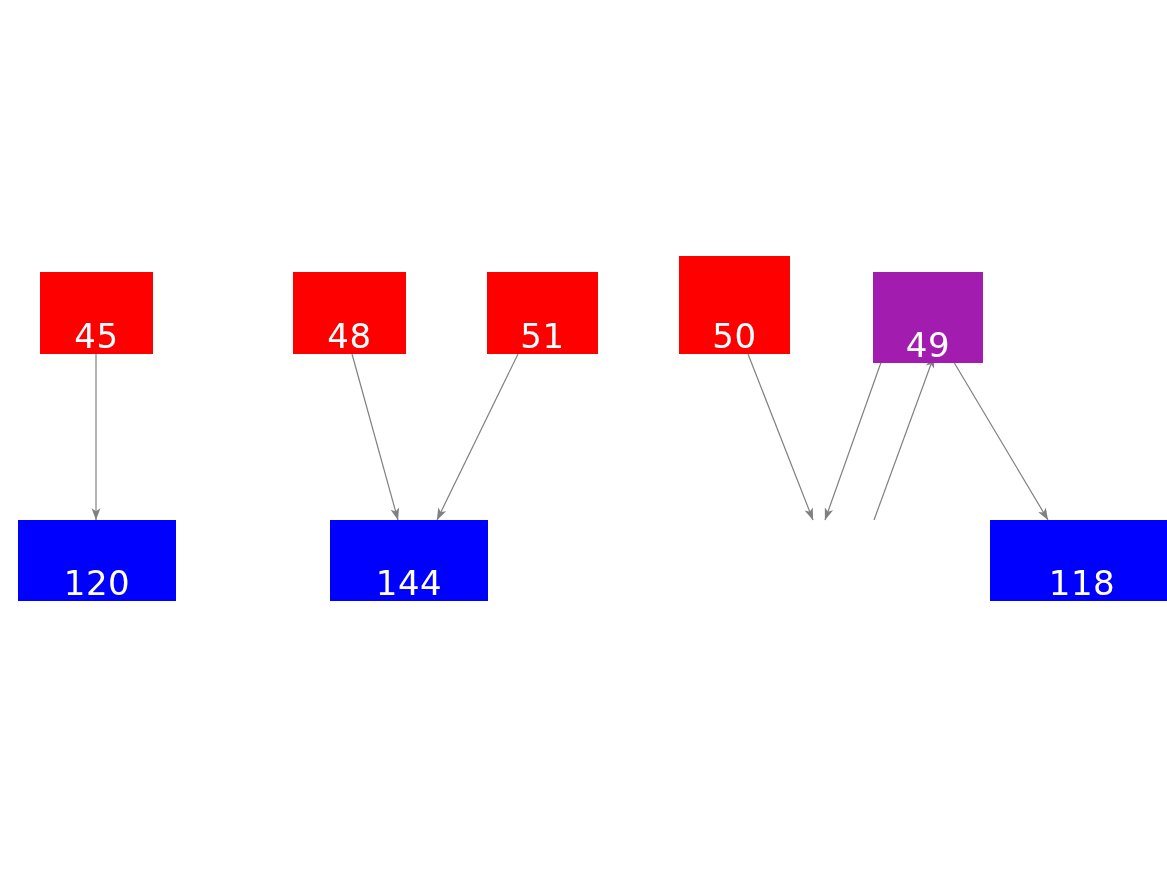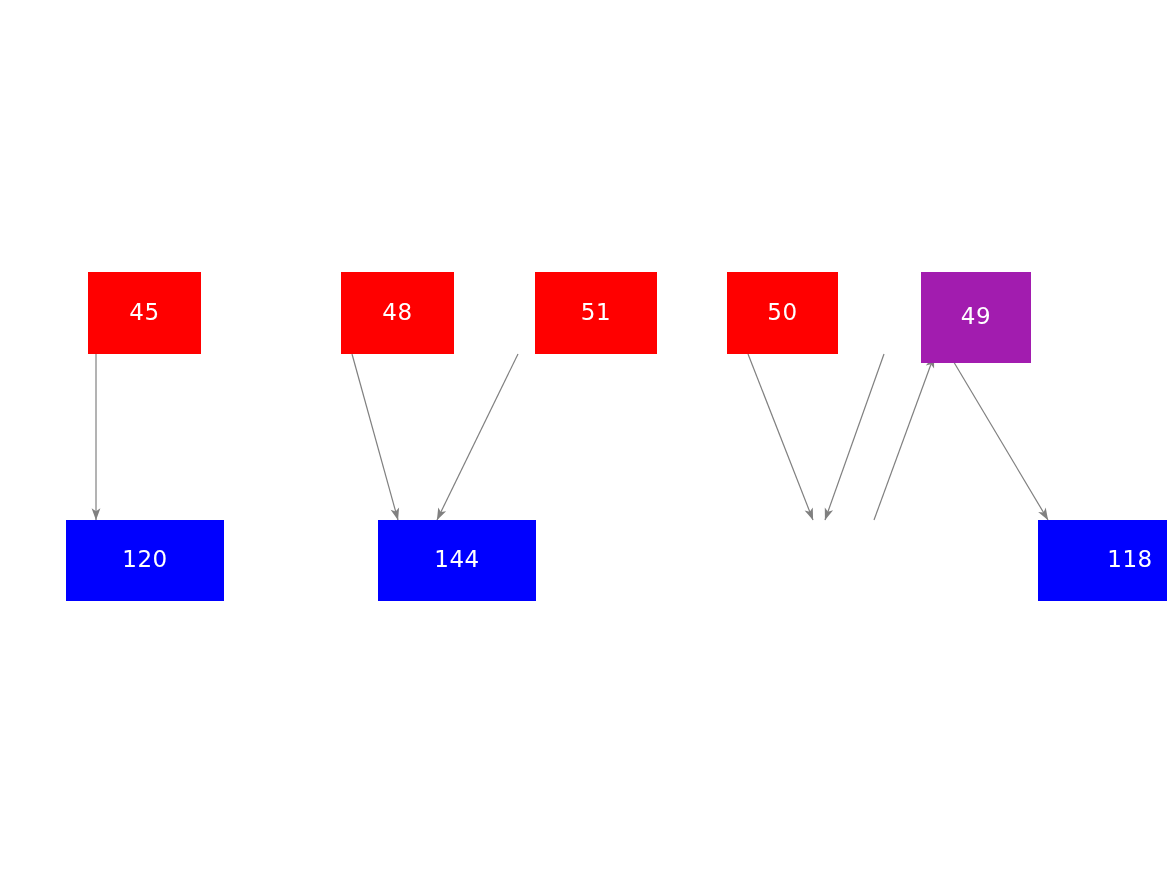--- a/index.html
+++ b/index.html
@@ -22,28 +22,27 @@
     left: 0;
     top: 0;
     width: 1167px;
     height: 875px;
     pointer-events: none;
   }
   .node {
     position: absolute;
     box-sizing: border-box;
     display: flex;
-    align-items: center;
+    align-items: flex-end;
     justify-content: center;
     color: #ffffff;
-    font-size: 23px;
+    font-size: 34px;
     line-height: 1;
     letter-spacing: 0.5px;
     user-select: none;
-    margin-left: 48px;
   }
   .node-red {
     background: #ff0000;
   }
   .node-blue {
     background: #0000ff;
   }
   .node-label {
     display: block;
     transform: translateY(-1px);
@@ -73,27 +72,27 @@
 
   <div class="node node-red" style="left: 40px; top: 272px; width: 113px; height: 82px; background: rgb(255, 0, 0);">
     <span class="node-label">45</span>
   </div>
   <div class="node node-blue" style="left: 18px; top: 520px; width: 158px; height: 81px; background: rgb(0, 0, 255);">
     <span class="node-label">120</span>
   </div>
   <div class="node node-red" style="left: 293px; top: 272px; width: 113px; height: 82px; background: rgb(255, 0, 0);">
     <span class="node-label">48</span>
   </div>
-  <div class="node node-red" style="left: 487px; top: 272px; width: 122px; height: 82px; background: rgb(255, 0, 0);">
+  <div class="node node-red" style="left: 487px; top: 272px; width: 111px; height: 82px; background: rgb(255, 0, 0);">
     <span class="node-label">51</span>
   </div>
   <div class="node node-blue" style="left: 330px; top: 520px; width: 158px; height: 81px; background: rgb(0, 0, 255);">
     <span class="node-label">144</span>
   </div>
-  <div class="node node-red" style="left: 679px; top: 272px; width: 111px; height: 82px; background: rgb(255, 0, 0);">
+  <div class="node node-red" style="left: 679px; top: 256px; width: 111px; height: 98px; background: rgb(255, 0, 0);">
     <span class="node-label">50</span>
   </div>
   <div class="node node-red" style="left: 873px; top: 272px; width: 110px; height: 91px; background: #a21caf;">
     <span class="node-label">49</span>
   </div>
   <div class="node node-blue" style="left: 990px; top: 520px; width: 184px; height: 81px; background: rgb(0, 0, 255);">
     <span class="node-label">118</span>
   </div>
 
 </div>

